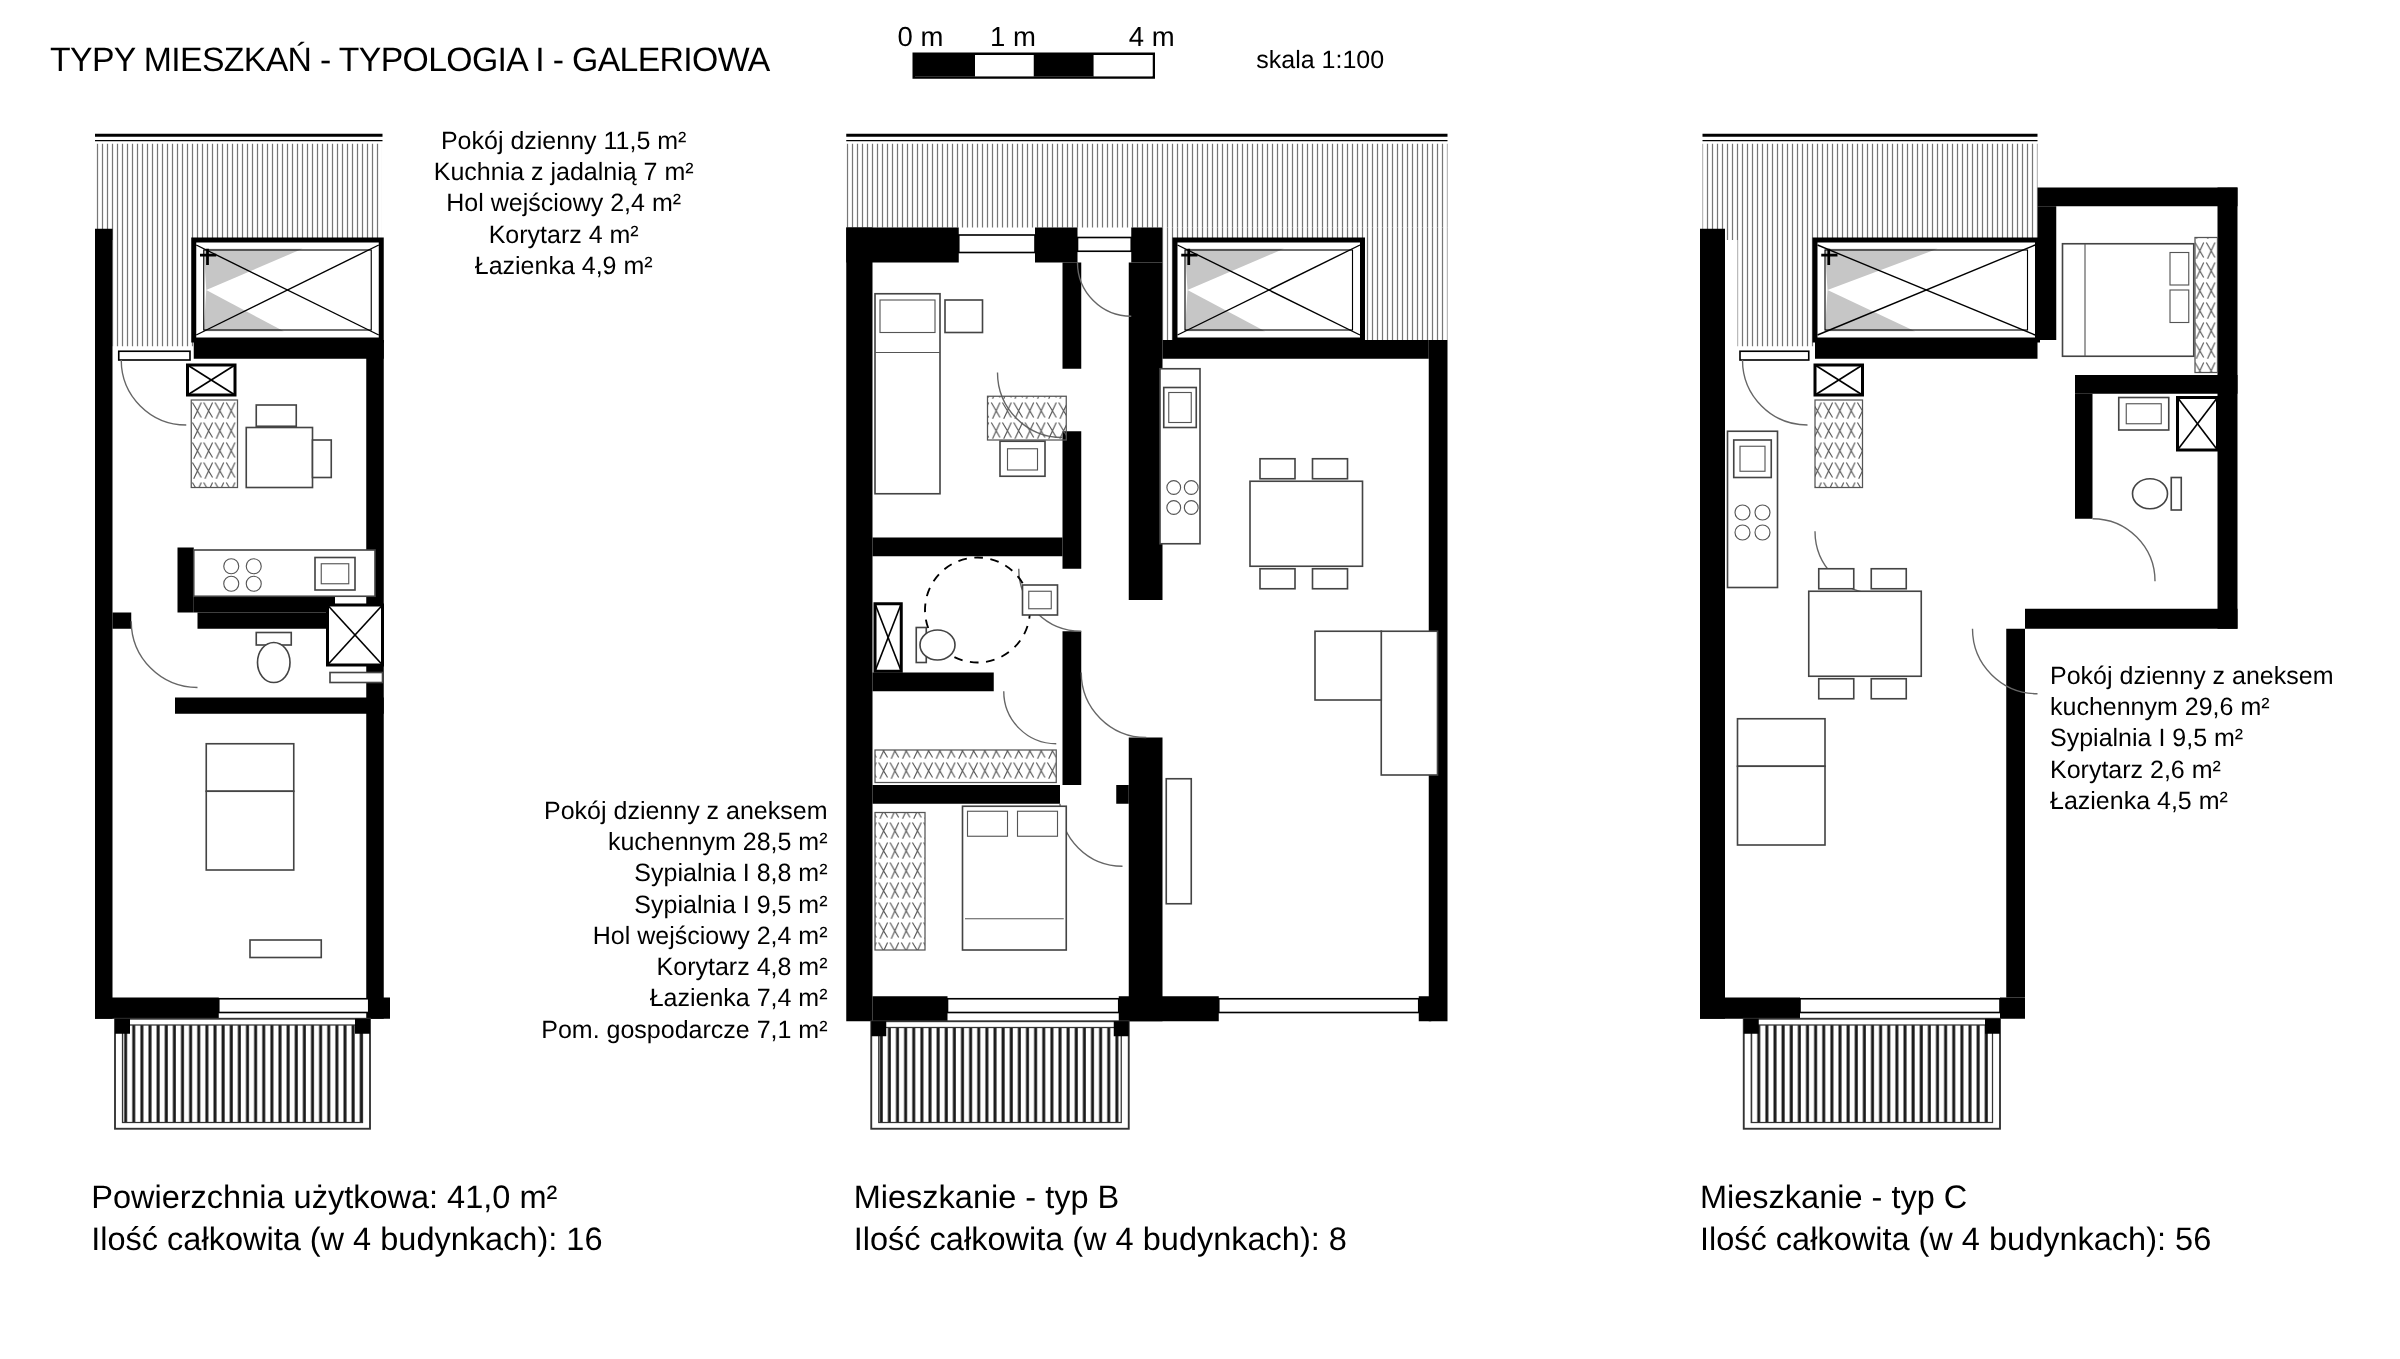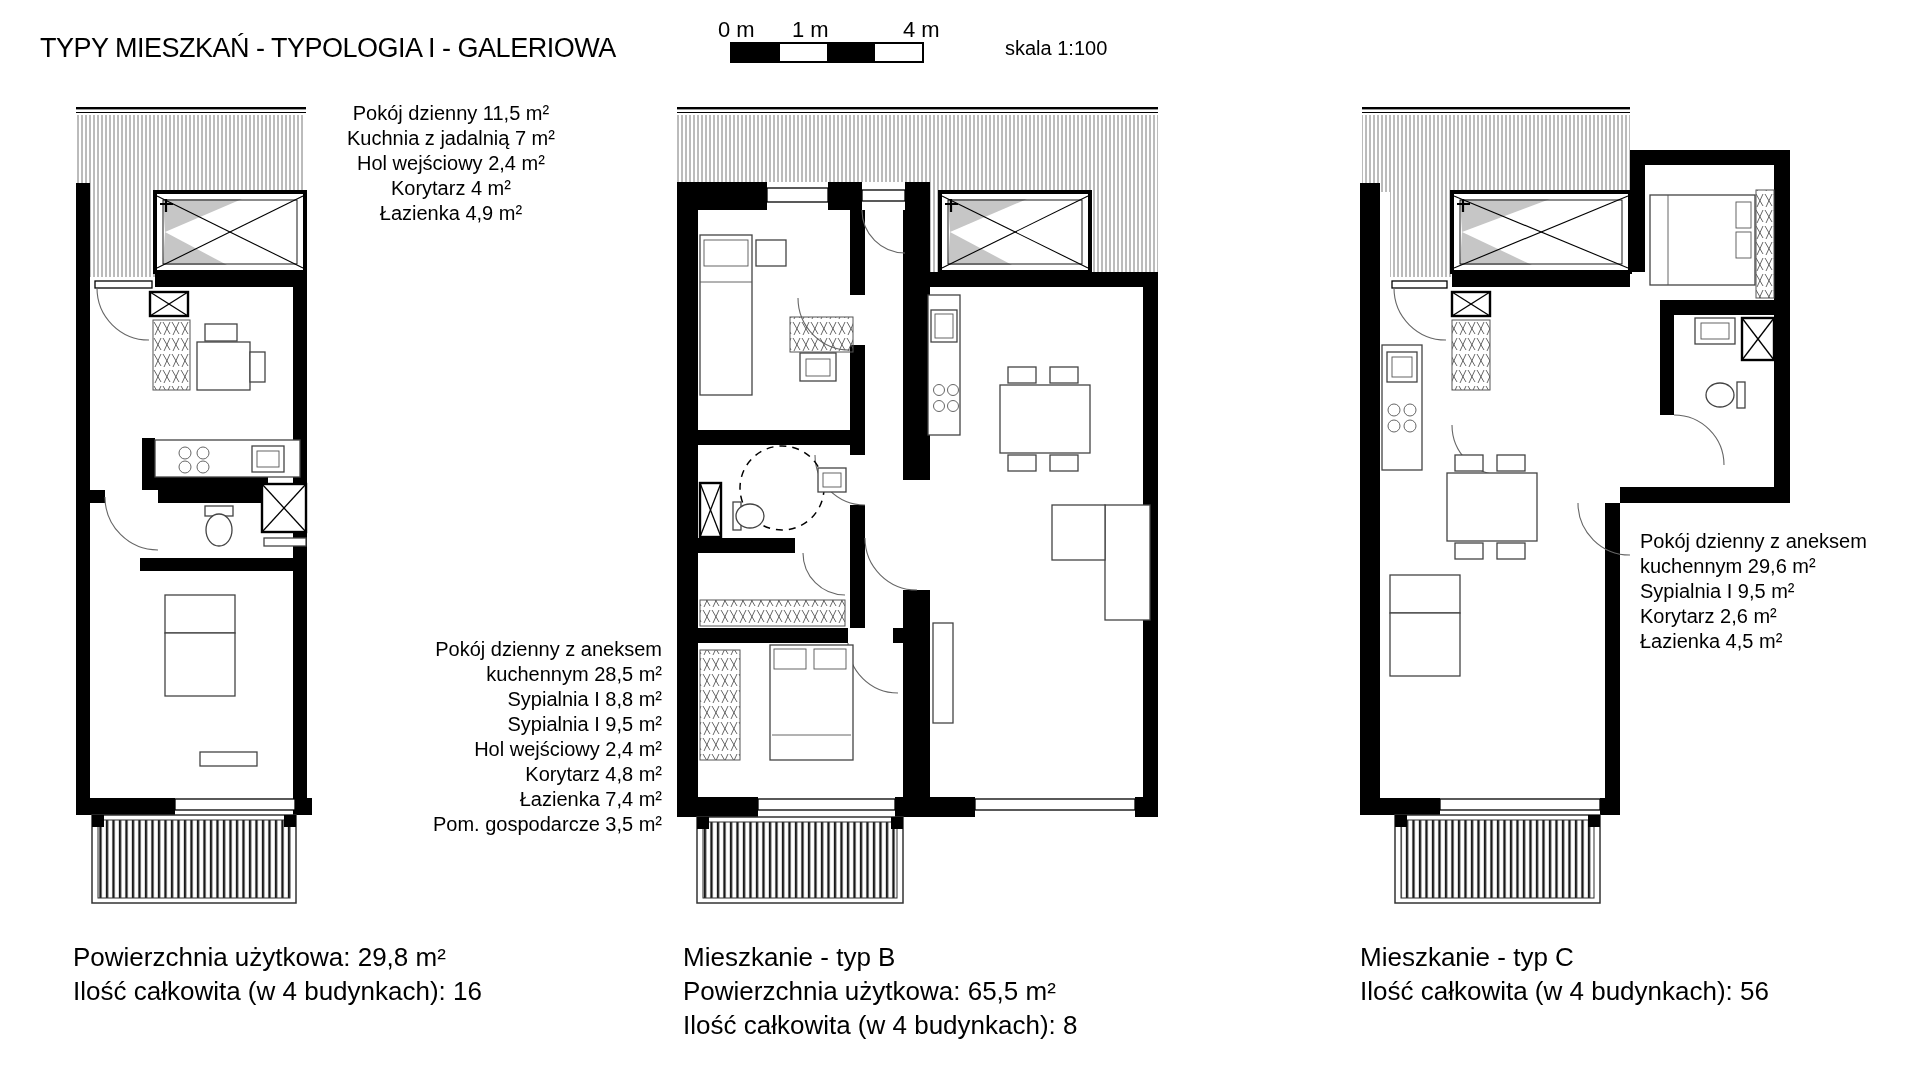--- a/index.html
+++ b/index.html
@@ -339,39 +339,38 @@
 </div>
 
 <div class="abs ann ann-b">
   <div>Pokój dzienny z aneksem</div>
   <div>kuchennym 28,5 m²</div>
   <div>Sypialnia I 8,8 m²</div>
   <div>Sypialnia I 9,5 m²</div>
   <div>Hol wejściowy 2,4 m²</div>
   <div>Korytarz 4,8 m²</div>
   <div>Łazienka 7,4 m²</div>
-  <div>Pom. gospodarcze 3,5 m²</div>
+  <div>Pom. gospodarcze 7,1 m²</div>
 </div>
 
 <div class="abs ann ann-c">
   <div>Pokój dzienny z aneksem</div>
   <div>kuchennym 29,6 m²</div>
   <div>Sypialnia I 9,5 m²</div>
   <div></div>
   <div>Korytarz 2,6 m²</div>
   <div>Łazienka 4,5 m²</div>
 </div>
 
 <div class="abs cap cap-a">
-  <div>Powierzchnia użytkowa: 29,8 m²</div>
+  <div>Powierzchnia użytkowa: 41,0 m²</div>
   <div>Ilość całkowita (w 4 budynkach): 16</div>
 </div>
 
 <div class="abs cap cap-b">
   <div>Mieszkanie - typ B</div>
-  <div>Powierzchnia użytkowa: 65,5 m²</div>
   <div>Ilość całkowita (w 4 budynkach): 8</div>
 </div>
 
 <div class="abs cap cap-c">
   <div>Mieszkanie - typ C</div>
   <div>Ilość całkowita (w 4 budynkach): 56</div>
 </div>
 
 </body></html>

